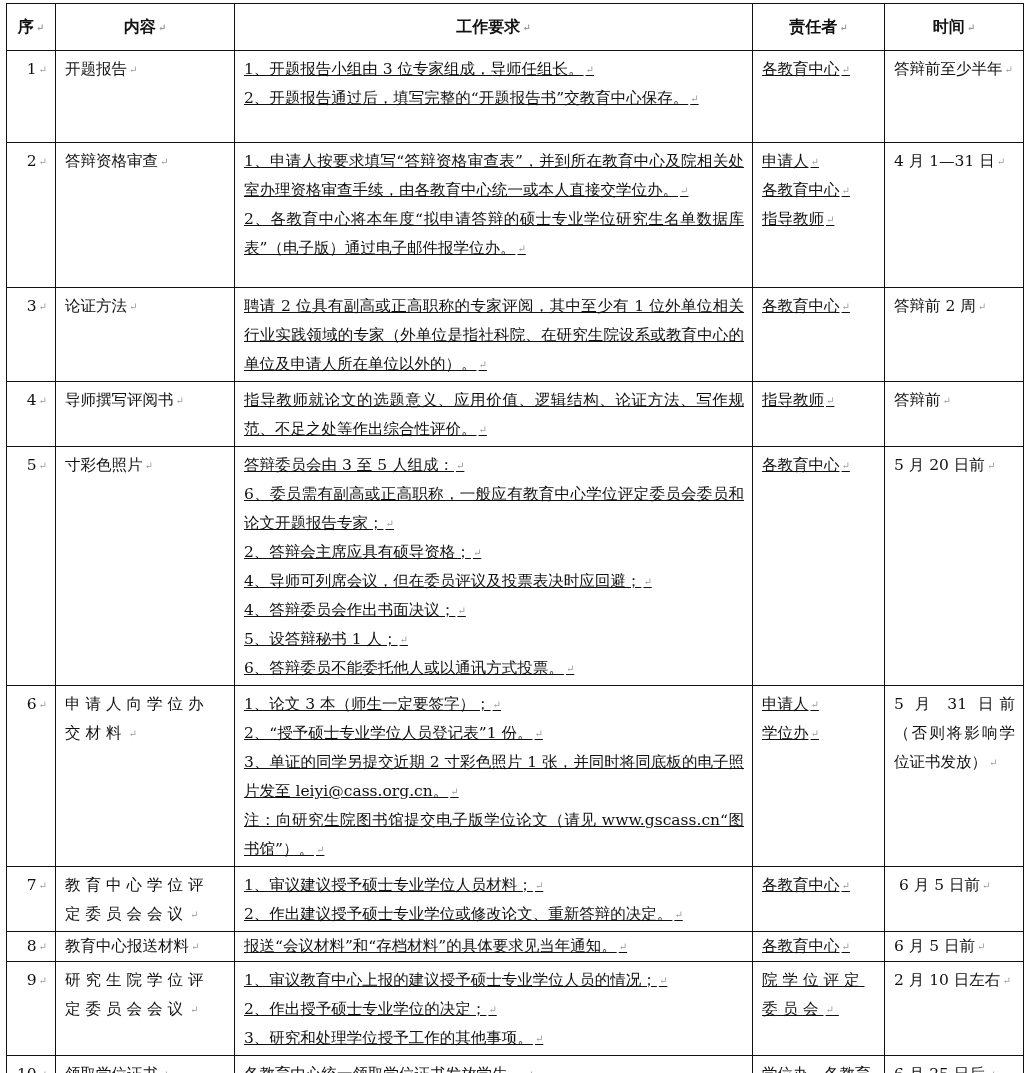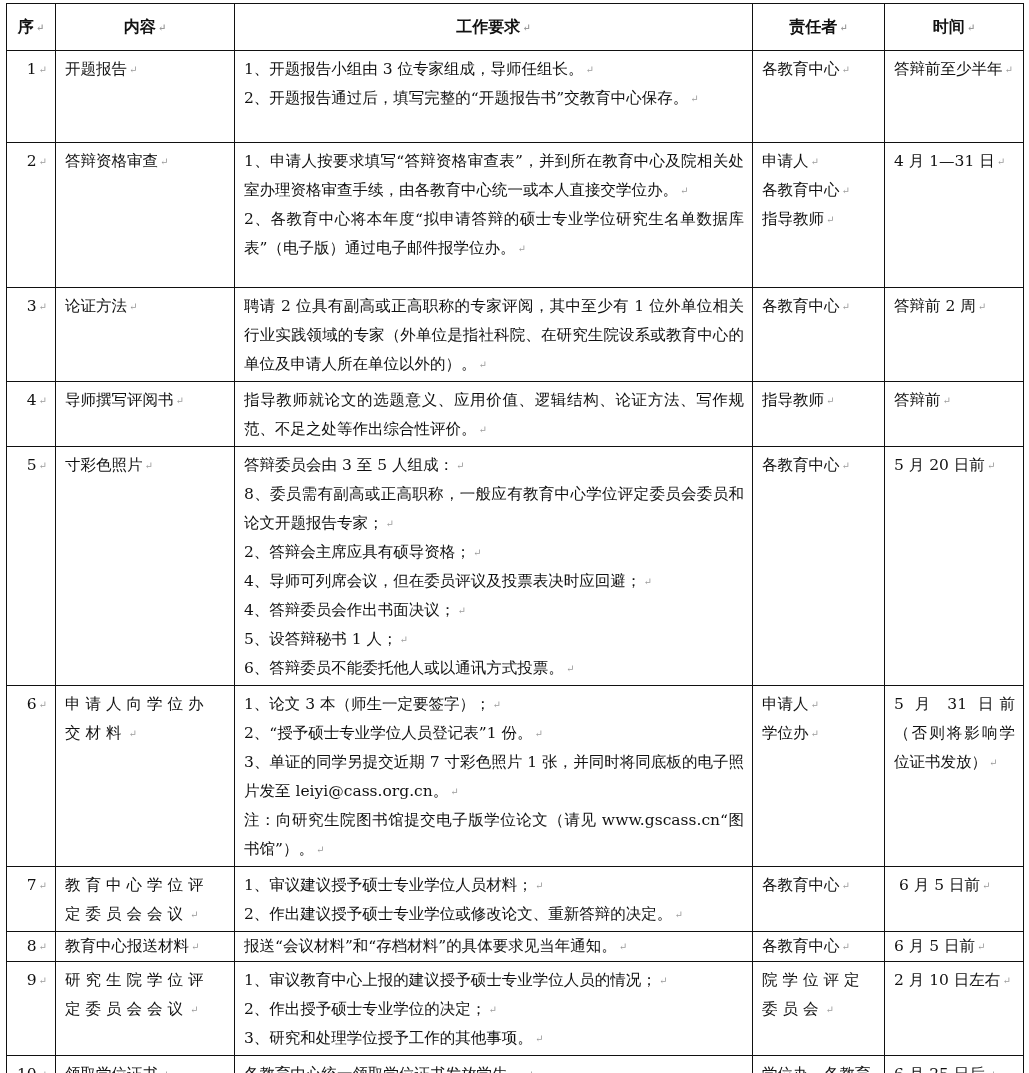--- a/index.html
+++ b/index.html
@@ -33,21 +33,21 @@
       vertical-align: middle;
       font-size: 16px;
       padding: 0;
     }
     col.c-no { width: 49px; }
     col.c-item { width: 179px; }
     col.c-req { width: 518px; }
     col.c-owner { width: 132px; }
     col.c-time { width: 139px; }
     td.no { text-align: right; padding-right: 12px; padding-left: 2px; }
-    .line { display: block; }
+    .line { display: block; text-decoration: underline; }
     .mark { color: #999; font-size: 10px; margin-left: 2px; vertical-align: 1px; }
     .justify { text-align: justify; text-align-last: left; }
     .spread { letter-spacing: 5px; }
     tr.h-head { height: 47px; }
     tr.h-r1 { height: 92px; }
     tr.h-r2 { height: 145px; }
     tr.h-r3 { height: 86px; }
     tr.h-r4 { height: 60px; }
     tr.h-r5 { height: 228px; }
     tr.h-r6 { height: 168px; }
@@ -131,40 +131,40 @@
           <span class="line"><span>指导教师</span><span class="mark">↵</span></span>
         </td>
       <td><span>答辩前</span><span class="mark">↵</span></td>
     </tr>
 
     <tr class="h-r5">
       <td class="no"><span>5</span><span class="mark">↵</span></td>
       <td><span>寸彩色照片</span><span class="mark">↵</span></td>
       <td class="justify">
         <span class="line"><span>答辩委员会由 3 至 5 人组成：</span><span class="mark">↵</span></span>
-        <span class="line"><span>8、委员需有副高或正高职称，一般应有教育中心学位评定委员会委员和论文开题报告专家；</span><span class="mark">↵</span></span>
+        <span class="line"><span>6、委员需有副高或正高职称，一般应有教育中心学位评定委员会委员和论文开题报告专家；</span><span class="mark">↵</span></span>
         <span class="line"><span>2、答辩会主席应具有硕导资格；</span><span class="mark">↵</span></span>
         <span class="line"><span>4、导师可列席会议，但在委员评议及投票表决时应回避；</span><span class="mark">↵</span></span>
         <span class="line"><span>4、答辩委员会作出书面决议；</span><span class="mark">↵</span></span>
         <span class="line"><span>5、设答辩秘书 1 人；</span><span class="mark">↵</span></span>
         <span class="line"><span>6、答辩委员不能委托他人或以通讯方式投票。</span><span class="mark">↵</span></span>
       </td>
       <td>
           <span class="line"><span>各教育中心</span><span class="mark">↵</span></span>
         </td>
       <td><span>5 月 20 日前</span><span class="mark">↵</span></td>
     </tr>
 
     <tr class="h-r6">
       <td class="no"><span>6</span><span class="mark">↵</span></td>
       <td class="spread"><span>申请人向学位办交材料</span><span class="mark">↵</span></td>
       <td class="justify">
         <span class="line"><span>1、论文 3 本（师生一定要签字）；</span><span class="mark">↵</span></span>
         <span class="line"><span>2、“授予硕士专业学位人员登记表”1 份。</span><span class="mark">↵</span></span>
-        <span class="line"><span>3、单证的同学另提交近期 7 寸彩色照片 1 张，并同时将同底板的电子照片发至 leiyi@cass.org.cn。</span><span class="mark">↵</span></span>
+        <span class="line"><span>3、单证的同学另提交近期 2 寸彩色照片 1 张，并同时将同底板的电子照片发至 leiyi@cass.org.cn。</span><span class="mark">↵</span></span>
         <span class="line"><span>注：向研究生院图书馆提交电子版学位论文（请见 www.gscass.cn“图书馆”）。</span><span class="mark">↵</span></span>
       </td>
       <td>
         <span class="line"><span>申请人</span><span class="mark">↵</span></span>
         <span class="line"><span>学位办</span><span class="mark">↵</span></span>
       </td>
       <td class="justify"><span>5 月 31 日前（否则将影响学位证书发放）</span><span class="mark">↵</span></td>
     </tr>
 
     <tr class="h-r7">

